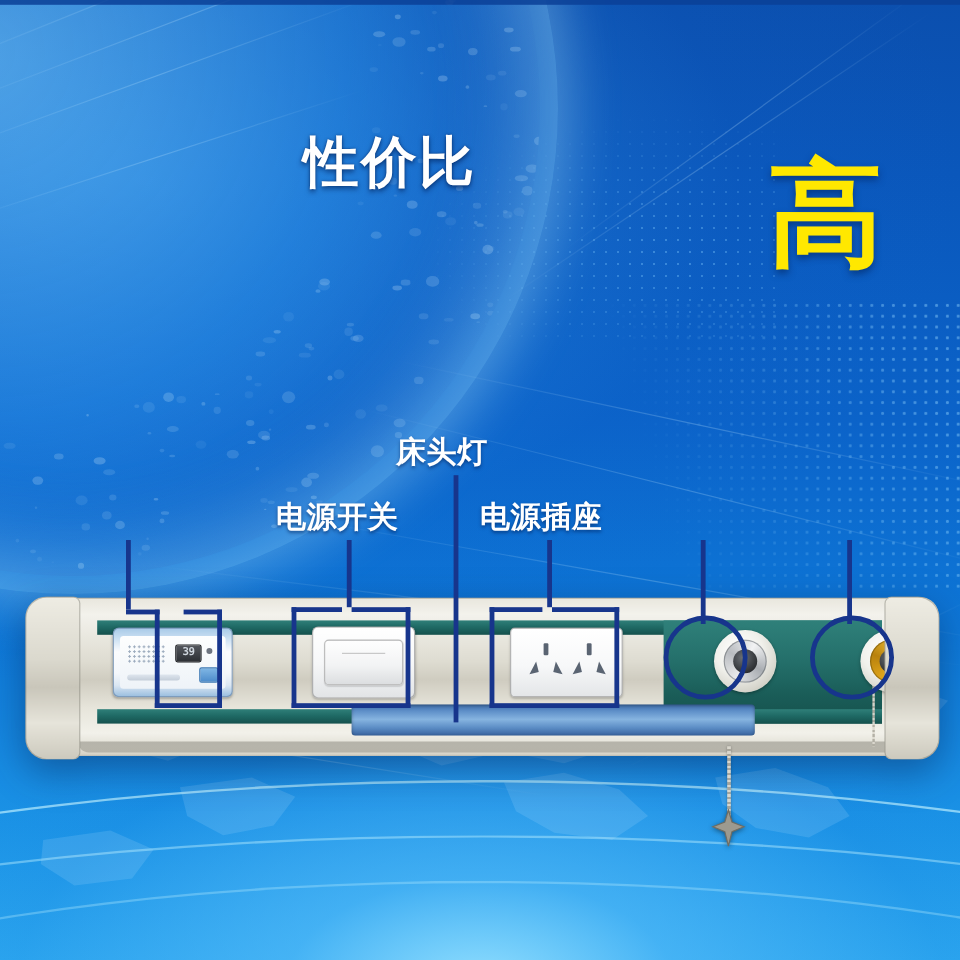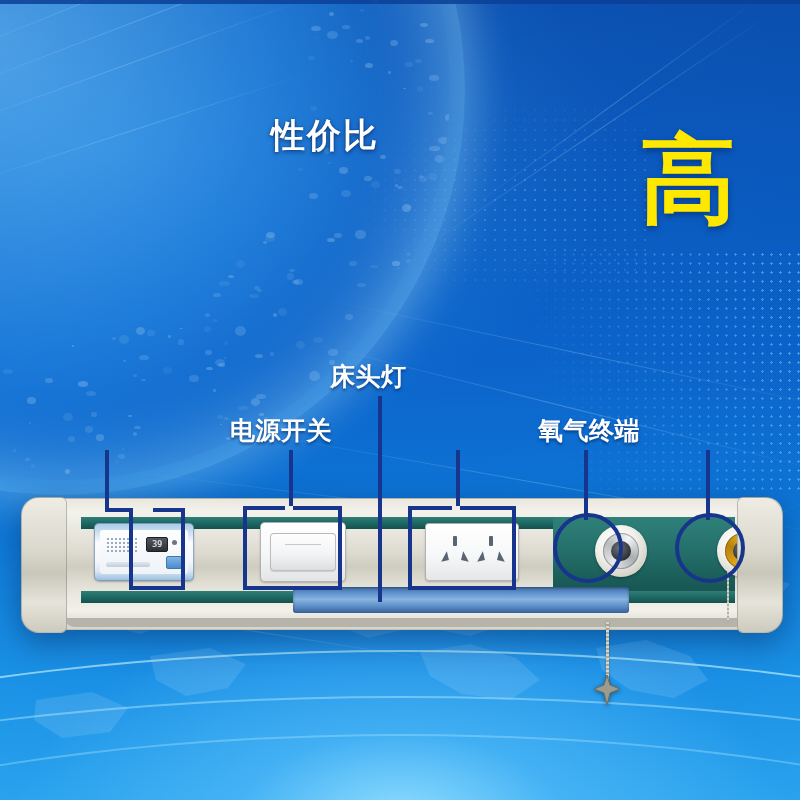--- a/index.html
+++ b/index.html
@@ -77,21 +77,21 @@
   .headline{
     position:absolute;left:0;top:86px;width:800px;text-align:center;
     letter-spacing:2px;
     text-shadow:0 2px 4px rgba(2,28,80,.55), 0 0 2px rgba(2,28,80,.6);
     z-index:6;
   }
   .headline .l1{font-size:46px;font-weight:bold;line-height:52px;white-space:nowrap;}
   .w{color:#ffffff;}
   .y{color:#ffe800;}
   .headline .l2{
-    position:relative;font-size:34px;font-weight:bold;line-height:54px;margin-top:22px;
+    position:relative;font-size:46px;font-weight:bold;line-height:54px;margin-top:22px;
     color:#ffffff;padding-right:150px;
   }
   .bigchar{
     position:absolute;left:640px;top:132px;
     font-size:96px;font-weight:bold;color:#ffe800;line-height:96px;
     text-shadow:0 3px 6px rgba(2,28,80,.5);
     z-index:7;
   }
 
   
@@ -433,28 +433,28 @@
     <div class="lead v" style="left:289px;top:450px;height:56px;"></div>
     <div class="lead v" style="left:243px;top:506px;height:84px;"></div>
     <div class="lead v" style="left:338px;top:506px;height:84px;"></div>
     <div class="lead h" style="left:243px;top:506px;width:42px;"></div>
     <div class="lead h" style="left:293px;top:506px;width:49px;"></div>
     <div class="lead h" style="left:243px;top:586px;width:99px;"></div>
 
     <div class="cl" style="left:330px;top:360px;">床头灯</div>
     <div class="lead v" style="left:378px;top:396px;height:206px;"></div>
 
+    <div class="cl" style="left:400px;top:414px;">电源插座</div>
     <div class="lead v" style="left:456px;top:450px;height:56px;"></div>
     <div class="lead v" style="left:408px;top:506px;height:84px;"></div>
     <div class="lead v" style="left:512px;top:506px;height:84px;"></div>
     <div class="lead h" style="left:408px;top:506px;width:44px;"></div>
     <div class="lead h" style="left:460px;top:506px;width:56px;"></div>
     <div class="lead h" style="left:408px;top:586px;width:108px;"></div>
 
-    <div class="cl" style="left:538px;top:414px;">氧气终端</div>
     <div class="lead v" style="left:584px;top:450px;height:70px;"></div>
     <svg style="position:absolute;left:552px;top:512px;" width="72" height="72">
       <circle cx="36" cy="36" r="33" fill="none" stroke="#17358c" stroke-width="4"></circle>
     </svg>
 
     <div class="lead v" style="left:706px;top:450px;height:70px;"></div>
     <svg style="position:absolute;left:674px;top:512px;" width="72" height="72">
       <circle cx="36" cy="36" r="33" fill="none" stroke="#17358c" stroke-width="4"></circle>
     </svg>
   </div>

